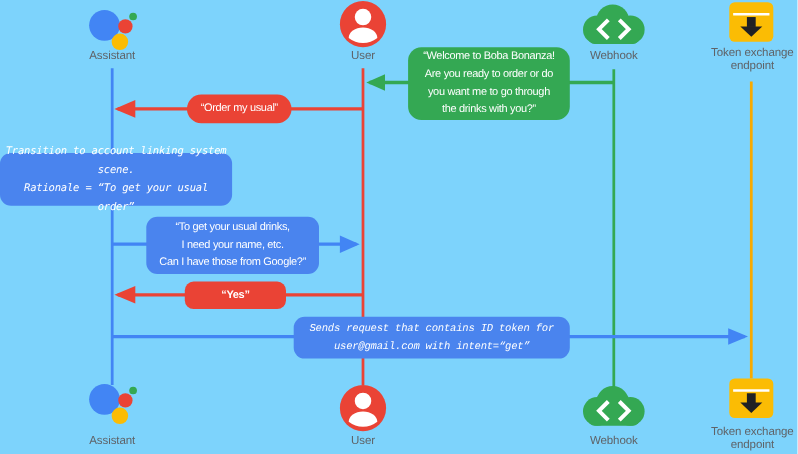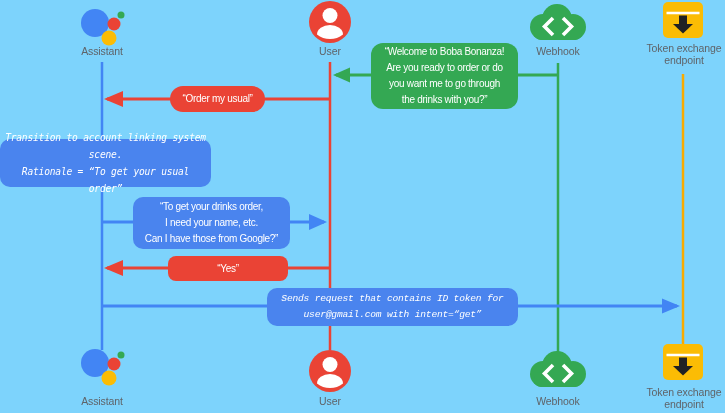--- a/index.html
+++ b/index.html
@@ -117,22 +117,22 @@
   <div class="msg-box speech green-bg r12" style="left:371px;top:43px;width:147px;height:66px;padding:2px 5px;">“Welcome to Boba Bonanza!
 Are you ready to order or do
 you want me to go through
 the drinks with you?”</div>
 
   <div class="msg-box speech red-bg r8" style="left:170px;top:86px;width:95px;height:26px;padding:2px 6px;border-radius:13px;">“Order my usual”</div>
 
   <div class="msg-box mono blue-bg r10" style="left:0px;top:122px;width:211px;height:48px;padding:2px 4px;margin-top:17px;">Transition to account linking system scene.
 Rationale = “To get your usual order”</div>
 
-  <div class="msg-box speech blue-bg r10" style="left:133px;top:197px;width:157px;height:52px;padding:2px 5px;">“To get your drinks order,
+  <div class="msg-box speech blue-bg r10" style="left:133px;top:197px;width:157px;height:52px;padding:2px 5px;">“To get your usual drinks,
 I need your name, etc.
 Can I have those from Google?”</div>
 
-  <div class="msg-box speech red-bg r8" style="left:168px;top:256px;width:120px;height:25px;padding:2px 6px;">“Yes”</div>
+  <div class="msg-box speech red-bg r8" style="left:168px;top:256px;width:92px;height:25px;padding:2px 6px;font-weight:bold;">“Yes”</div>
 
   <div class="msg-box mono blue-bg r10" style="left:267px;top:288px;width:251px;height:38px;padding:2px 4px;line-height:16px;font-family:Liberation Mono, monospace;">Sends request that contains ID token for
 user@gmail.com with intent=“get”</div>
 
 </div>
 
 </body></html>

